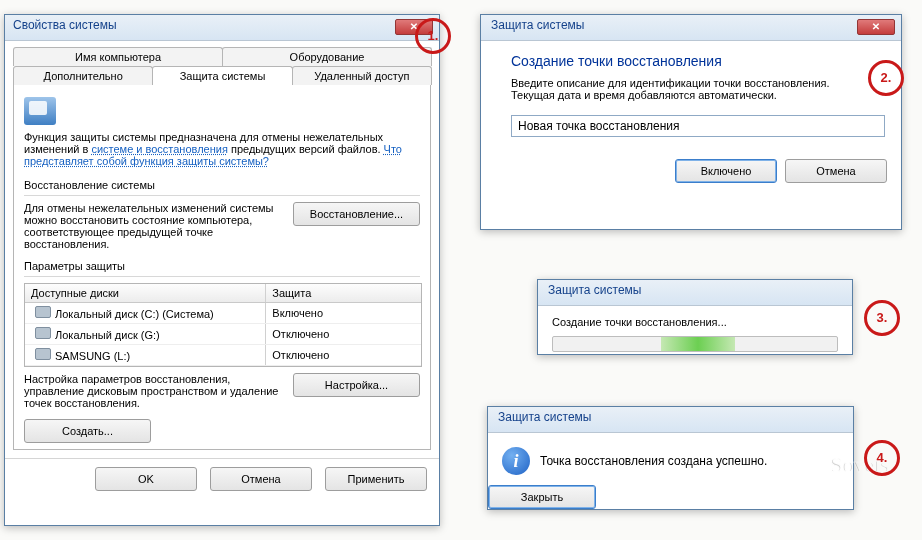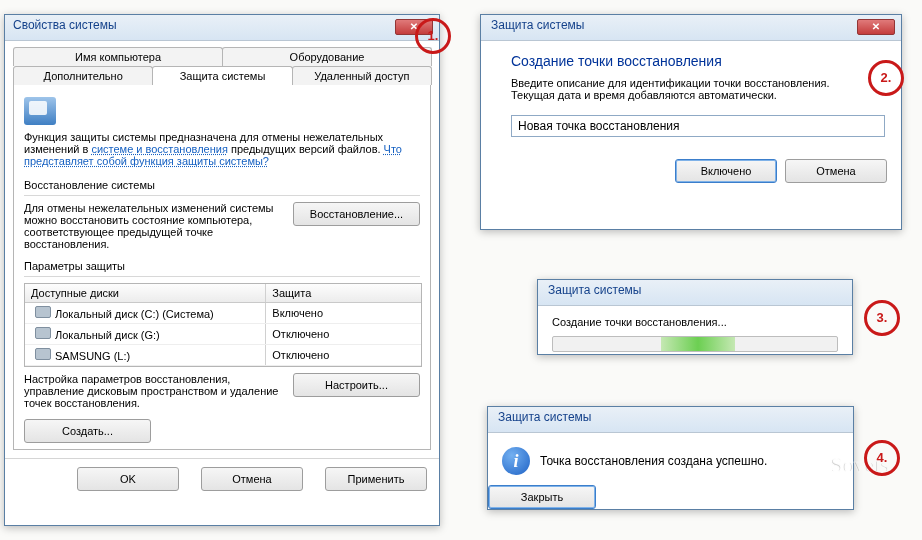--- a/index.html
+++ b/index.html
@@ -78,21 +78,21 @@
     border:1px solid #b5b5b5; margin-bottom:6px; font-size:11px;
     width:100%;
   }
   .disklist .hdrr { display:flex; background:linear-gradient(#fdfdfd,#ececec); border-bottom:1px solid #c9c9c9; }
   .disklist .cell { padding:3px 6px; border-right:1px solid #d0d0d0; }
   .disklist .c1 { flex:1.6; }
   .disklist .c2 { flex:1; border-right:none; }
   .diskrow { display:flex; border-bottom:1px solid #eee; align-items:center; }
   .diskicon { width:14px; height:10px; margin:0 4px; background:#b7c4d0; border:1px solid #7f8f9f; border-radius:2px; display:inline-block; }
 
-  .footer { padding:8px 12px; display:flex; justify-content:flex-end; gap:22px; border-top:1px solid #d5d5d5; }
+  .footer { padding:8px 12px; display:flex; justify-content:flex-end; gap:13px; border-top:1px solid #d5d5d5; }
   .footer .btn { min-width:80px; }
 
   
   .mark {
     position:absolute; width:30px; height:30px; border:3px solid #c91919;
     border-radius:50%; display:flex; align-items:center; justify-content:center;
     color:#c91919; font-weight:bold; font-size:13px; background:rgba(255,255,255,0);
     z-index:50;
   }
   #m1 { left:415px; top:18px; }
@@ -194,21 +194,21 @@
           </div>
           <div class="diskrow">
             <div class="cell c1"><span class="diskicon"></span>SAMSUNG (L:)</div>
             <div class="cell c2">Отключено</div>
           </div>
         </div>
     </div>
 
     <div class="pair">
       <div class="t">Настройка параметров восстановления, управление дисковым пространством и удаление точек восстановления.</div>
-      <div class="btn">Настроить...</div>
+      <div class="btn">Настройка...</div>
     </div>
     <div class="pair" style="margin-bottom:0">
       <div class="btn">Создать...</div>
     </div>
   </div>
 
   <div class="footer">
     <div class="btn">OK</div>
     <div class="btn">Отмена</div>
     <div class="btn">Применить</div>

